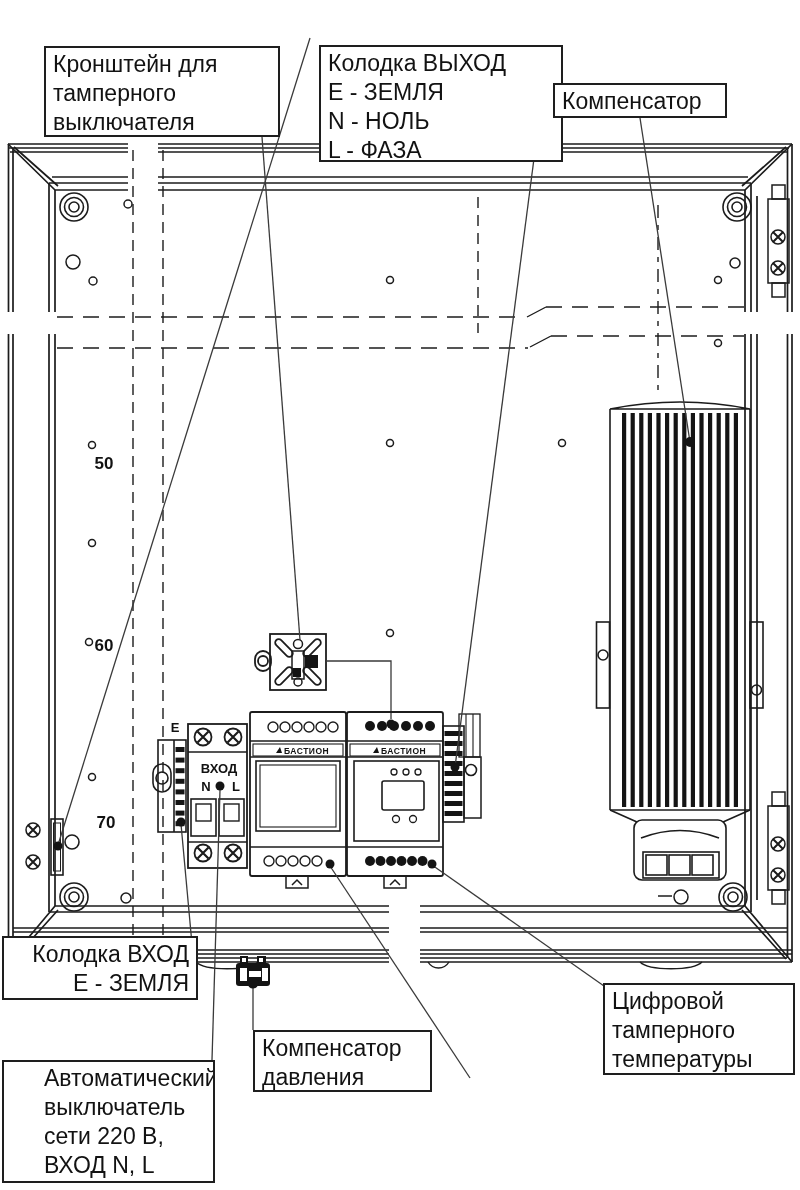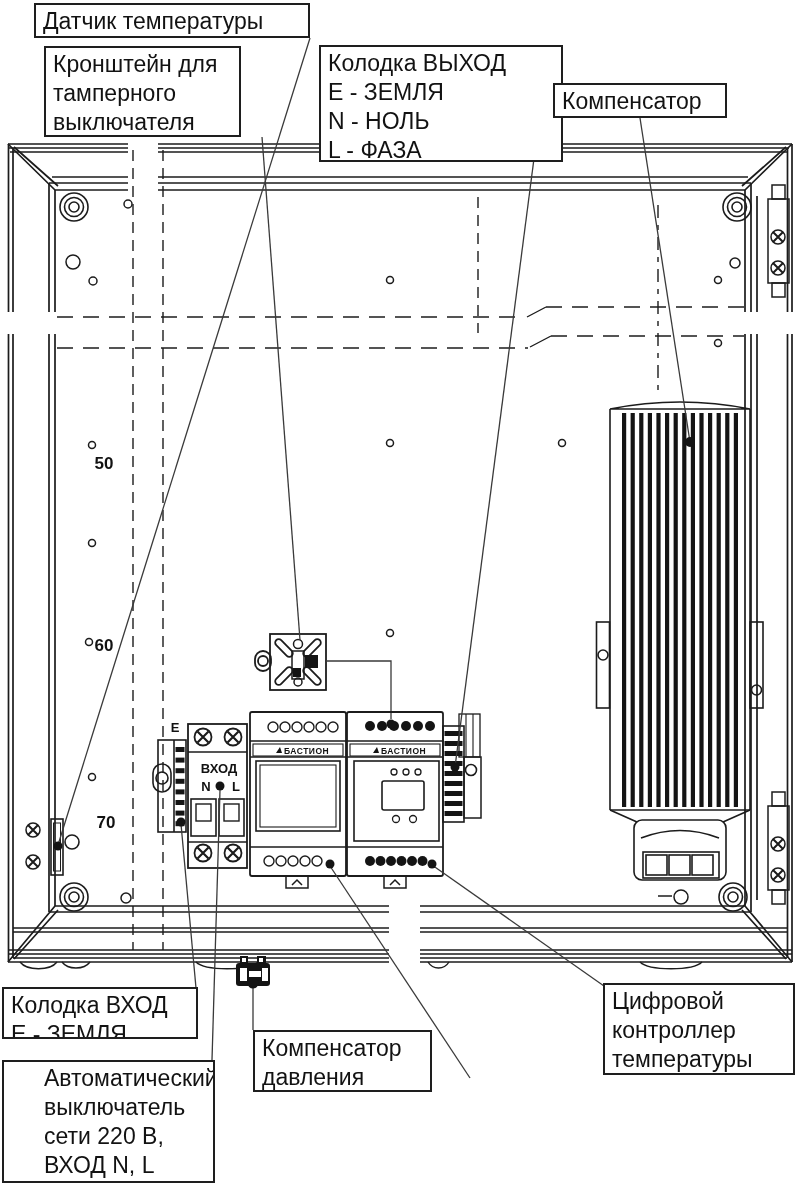--- a/index.html
+++ b/index.html
@@ -3,24 +3,24 @@
 <meta charset="utf-8">
 <style>
   html,body{margin:0;padding:0;background:#fff;}
   .stage{position:relative;width:800px;height:1190px;background:#fff;overflow:hidden;
          font-family:"Liberation Sans",sans-serif;}
   .stage svg{position:absolute;left:0;top:0;}
   .label{position:absolute;border:2px solid #1e1e1e;background:#fff;color:#121212;
          font:23px/1.26 "Liberation Sans",sans-serif;padding:2px 7px;
          white-space:pre-line;box-sizing:border-box;overflow:hidden;}
   .l-datchik{left:34px;top:3px;width:276px;height:35px;}
-  .l-kronshtein{left:44px;top:46px;width:197px;height:91px;}
+  .l-kronshtein{left:44px;top:46px;width:236px;height:91px;}
   .l-vyhod{left:319px;top:4px;width:244px;height:117px;margin-top:41px;}
   .l-nagrevatel{left:553px;top:83px;width:174px;height:35px;}
-  .l-vhod{left:2px;top:987px;width:196px;height:52px;}
+  .l-vhod{left:2px;top:936px;width:196px;height:64px;text-align:right;}
   .l-avtomat{left:2px;top:1060px;width:213px;height:123px;padding-left:40px;}
   .l-kompensator{left:253px;top:1030px;width:179px;height:62px;}
   .l-ustroystvo{left:468px;top:1078px;width:257px;height:62px;}
   .l-kontroller{left:603px;top:983px;width:192px;height:92px;}
   text{font-family:"Liberation Sans",sans-serif;fill:#121212;}
   .mark{font-size:17px;font-weight:bold;text-anchor:middle;}
   .devtxt{font-size:13px;font-weight:bold;text-anchor:middle;}
   .brand{font-size:8.5px;font-weight:bold;letter-spacing:.5px;}
 </style>
 </head>
@@ -321,34 +321,33 @@
         <circle cx="455" cy="767" r="4.5"></circle>
         <circle cx="690" cy="442" r="5"></circle>
     <circle cx="181" cy="822" r="4.5"></circle>
         <circle cx="253" cy="983" r="5.5"></circle>
         <circle cx="330" cy="864" r="4.5"></circle>
     <circle cx="432" cy="864" r="4.5"></circle>
         <circle cx="391" cy="724" r="4.5"></circle>
   </g>
 </svg>
 
-<div class="label l-datchik">Датчик температуры</div>
 <div class="label l-kronshtein">Кронштейн для
 тамперного
 выключателя</div>
 <div class="label l-vyhod">Колодка ВЫХОД
 Е - ЗЕМЛЯ
 N - НОЛЬ
 L - ФАЗА</div>
 <div class="label l-nagrevatel">Компенсатор</div>
 <div class="label l-vhod">Колодка ВХОД
 Е - ЗЕМЛЯ</div>
 <div class="label l-avtomat">Автоматический
 выключатель
 сети 220 В,
 ВХОД N, L</div>
 <div class="label l-kompensator">Компенсатор
 давления</div>
 <div class="label l-kontroller">Цифровой
-контроллер
+тамперного
 температуры</div>
 
 </div>
 
 </body></html>

